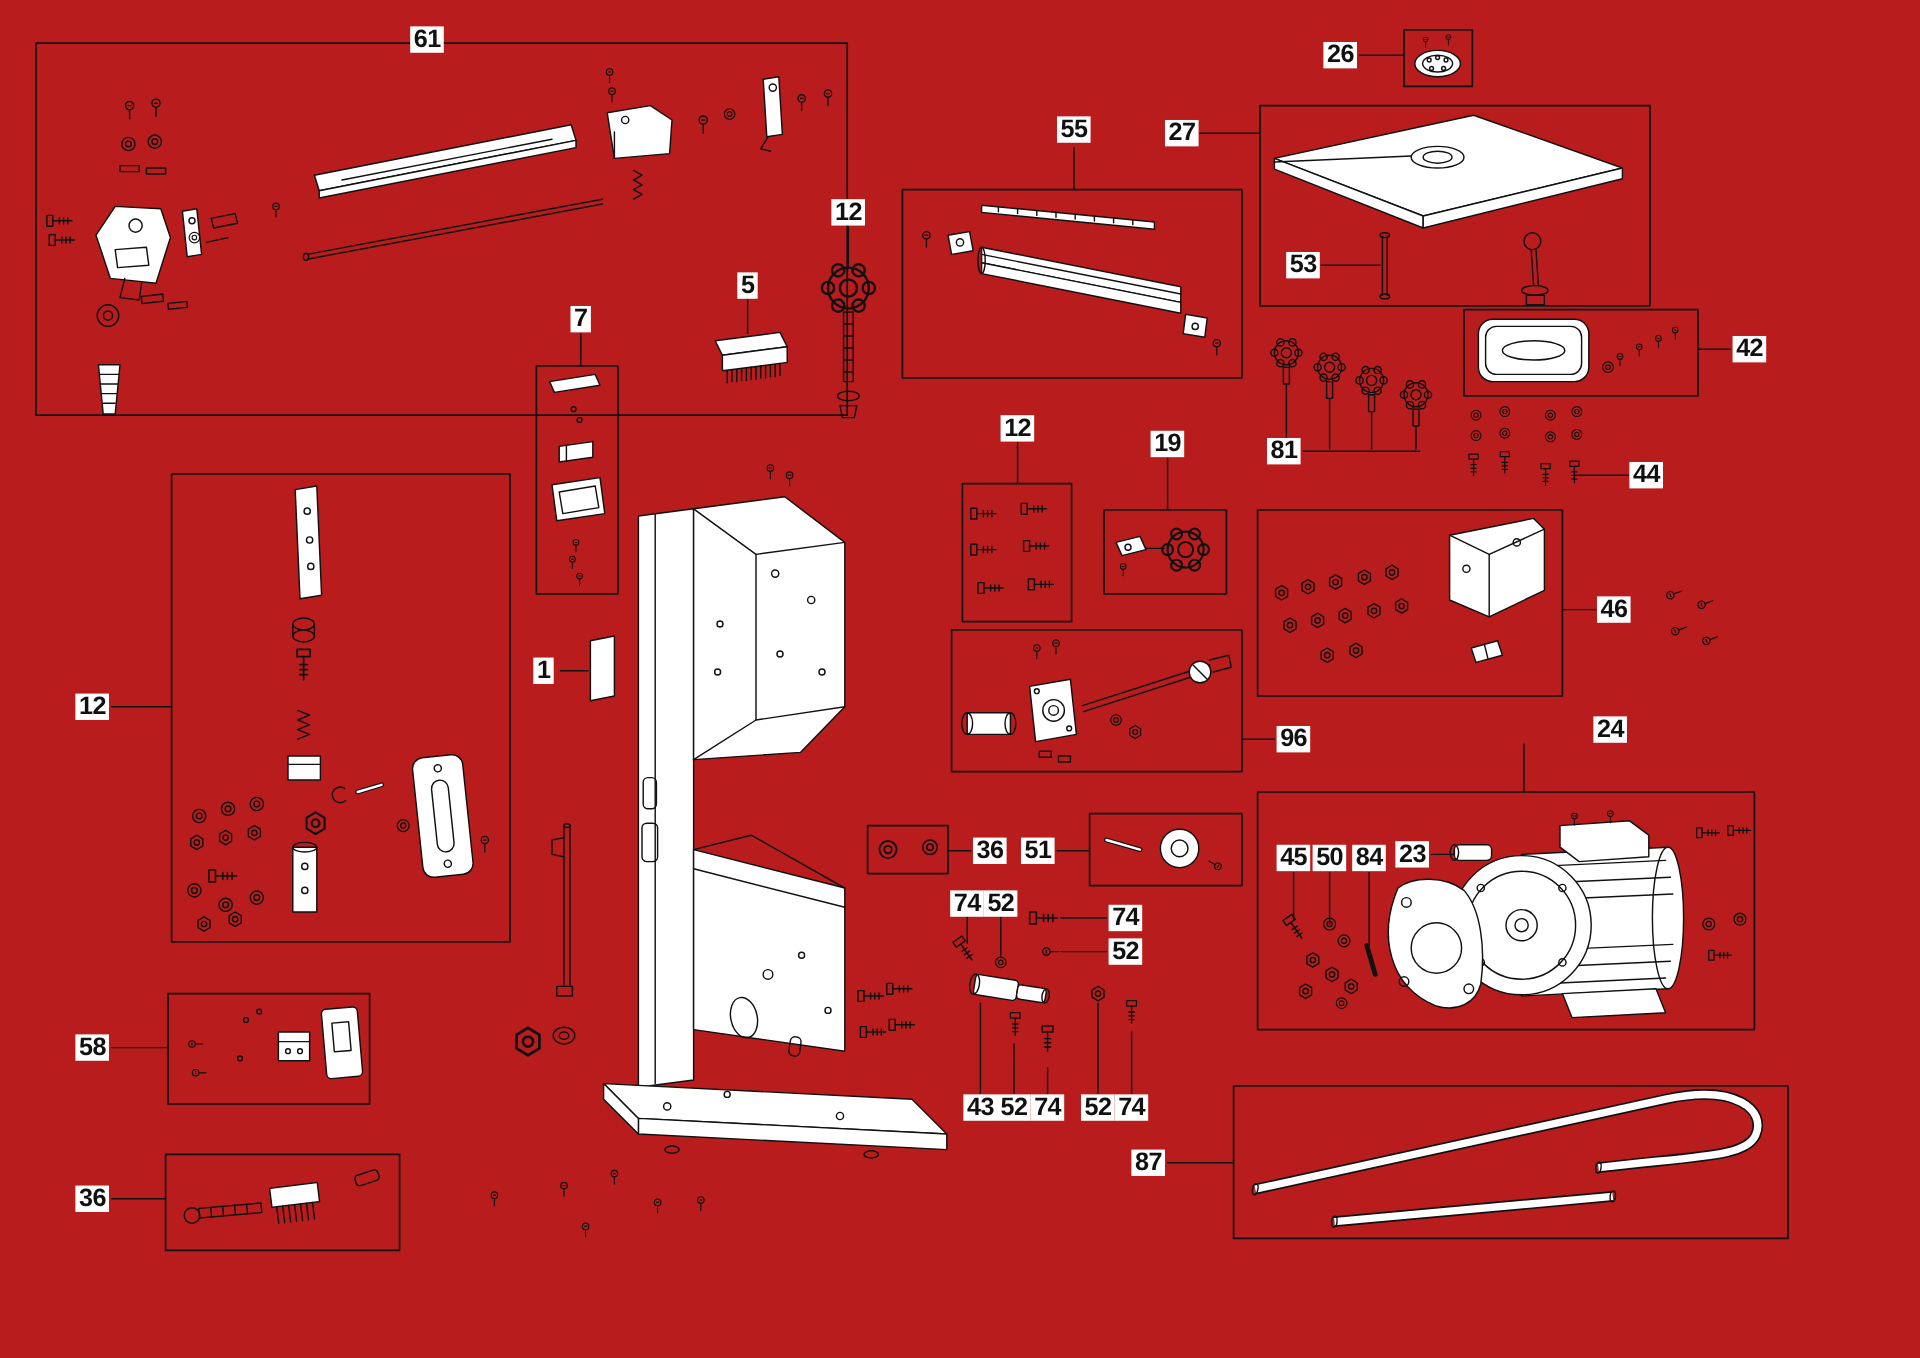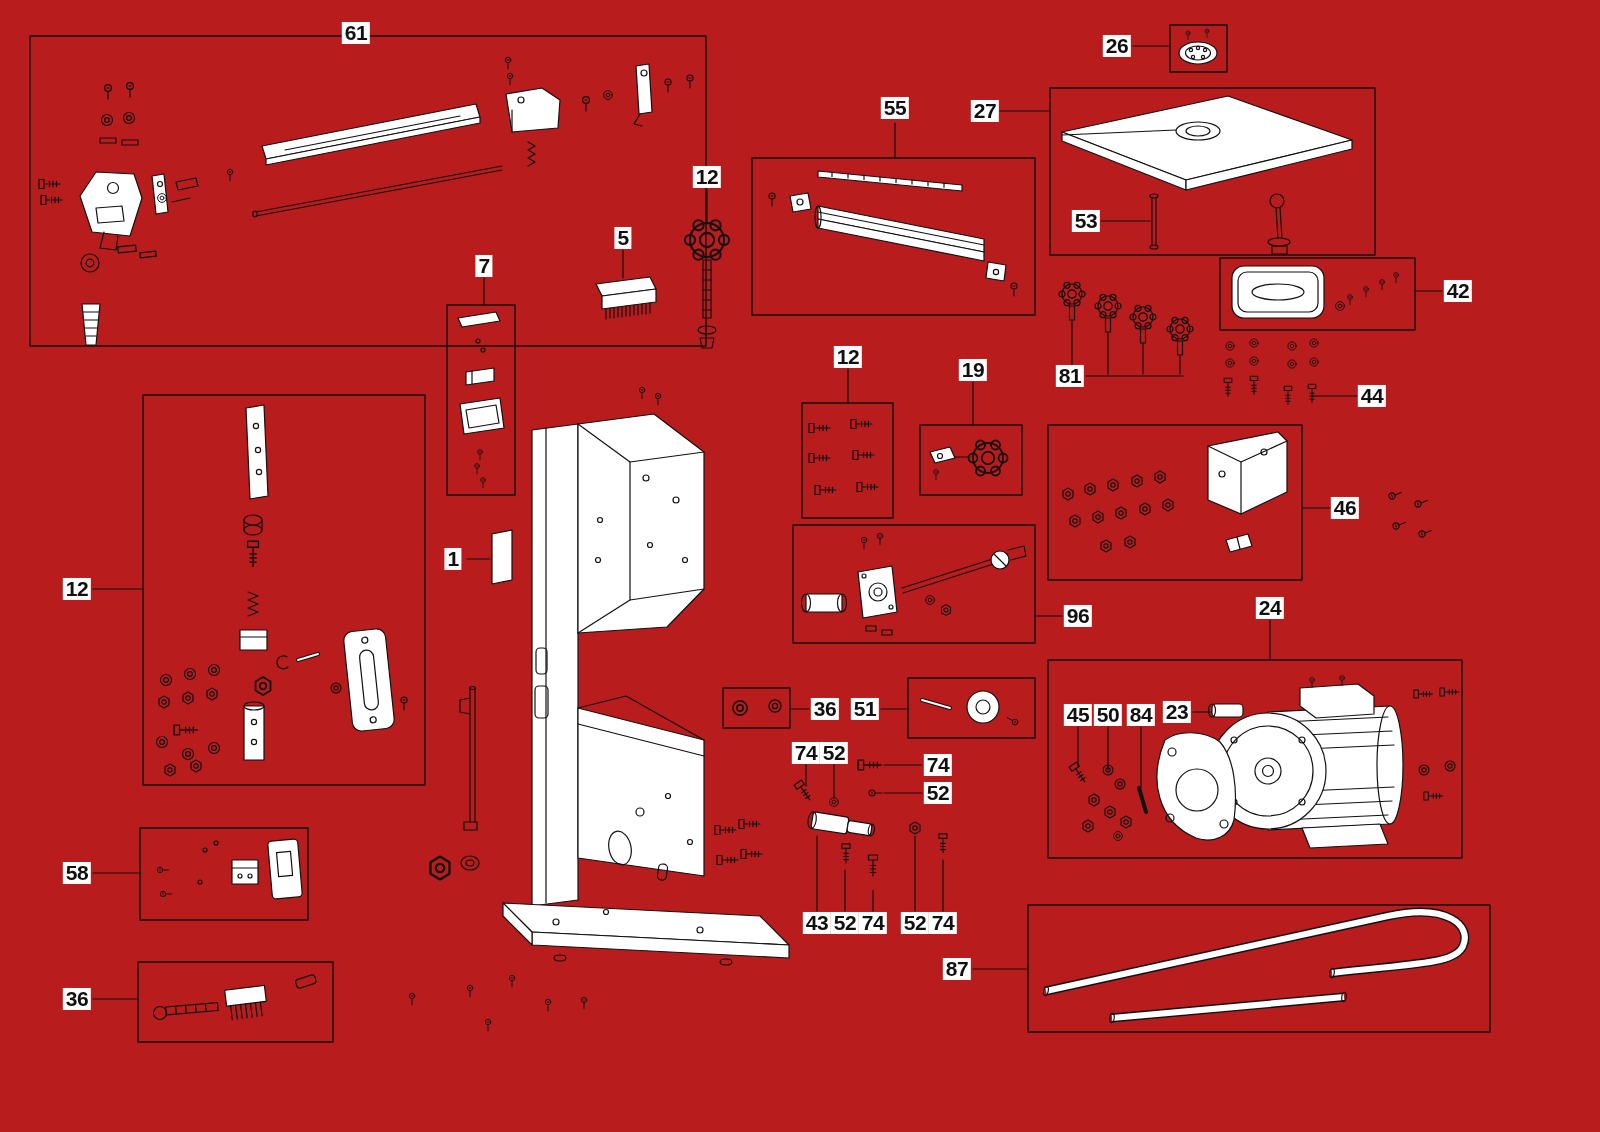--- a/index.html
+++ b/index.html
@@ -595,21 +595,21 @@
 <div class="callout" style="left:623px;top:238px">5</div>
 <div class="callout" style="left:484px;top:266px">7</div>
 <div class="callout" style="left:1458px;top:291px">42</div>
 <div class="callout" style="left:848px;top:357px">12</div>
 <div class="callout" style="left:973px;top:370px">19</div>
 <div class="callout" style="left:1070px;top:376px">81</div>
 <div class="callout" style="left:1372px;top:396px">44</div>
 <div class="callout" style="left:1345px;top:508px">46</div>
 <div class="callout" style="left:453px;top:559px">1</div>
 <div class="callout" style="left:77px;top:589px">12</div>
-<div class="callout" style="left:1270px;top:608px">24</div>
+<div class="callout" style="left:1342px;top:608px">24</div>
 <div class="callout" style="left:1078px;top:616px">96</div>
 <div class="callout" style="left:825px;top:709px">36</div>
 <div class="callout" style="left:865px;top:709px">51</div>
 <div class="callout" style="left:1177px;top:712px">23</div>
 <div class="callout" style="left:1078px;top:715px">45</div>
 <div class="callout" style="left:1108px;top:715px">50</div>
 <div class="callout" style="left:1141px;top:715px">84</div>
 <div class="callout" style="left:806px;top:753px">74</div>
 <div class="callout" style="left:834px;top:753px">52</div>
 <div class="callout" style="left:938px;top:765px">74</div>

